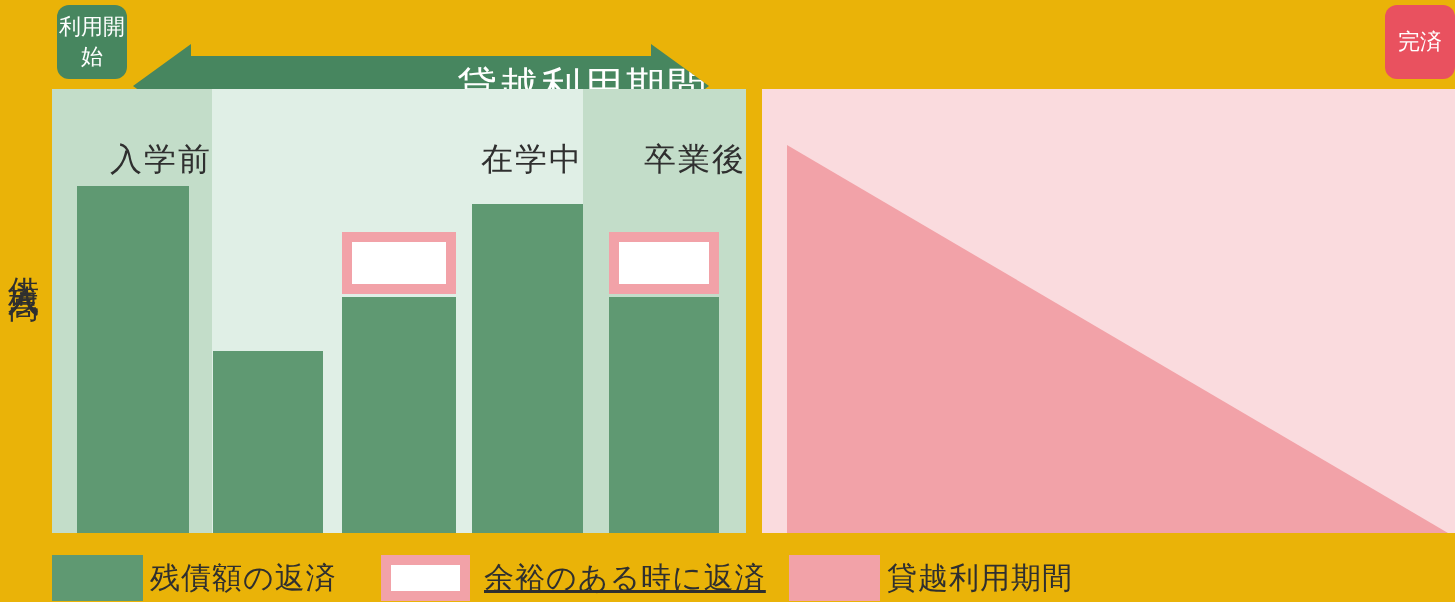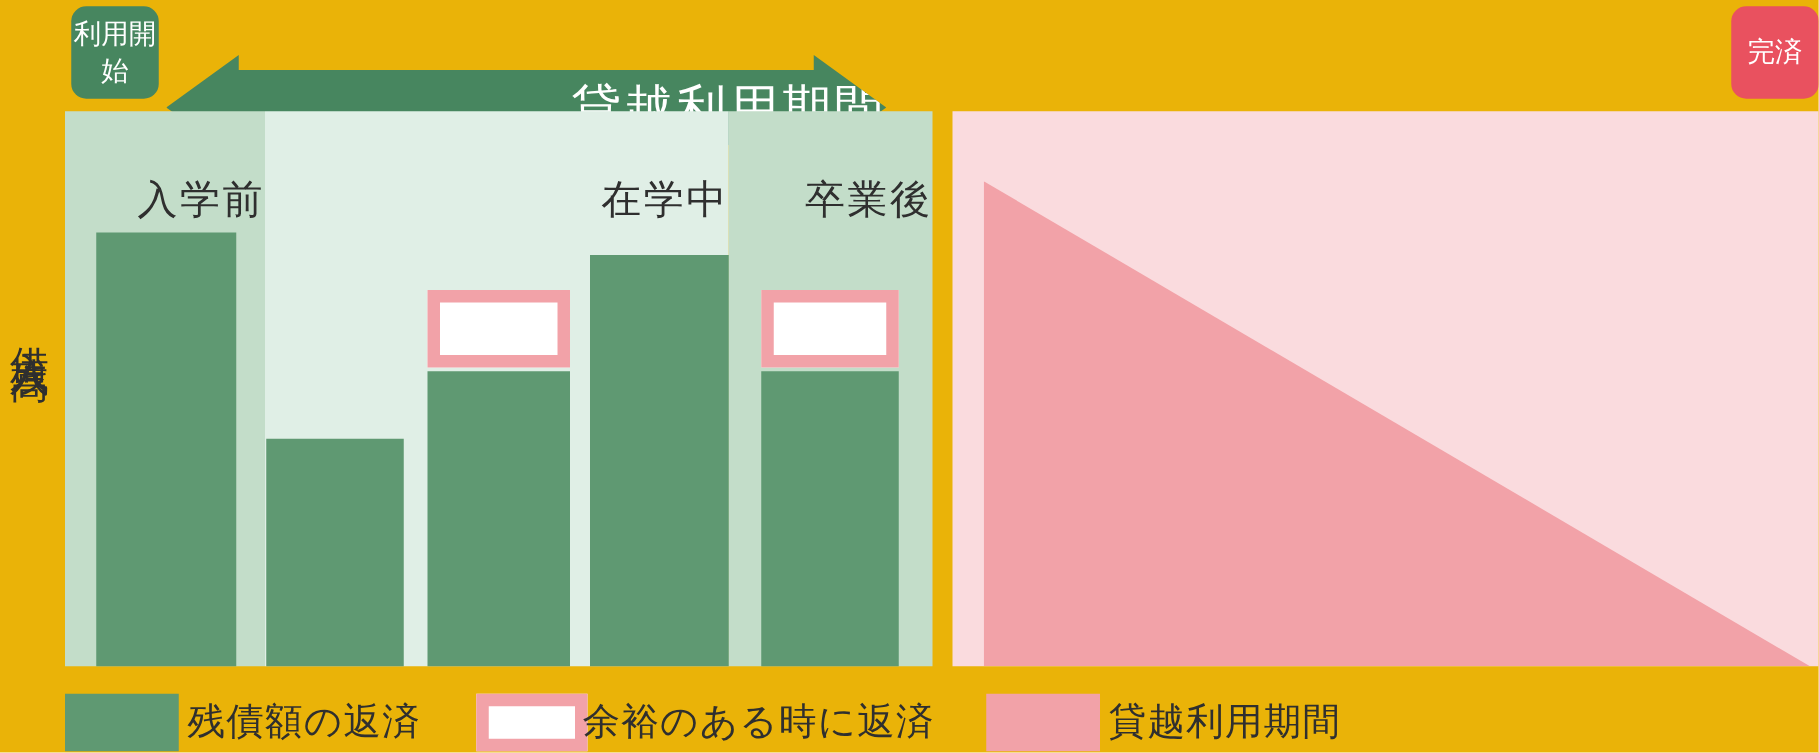--- a/index.html
+++ b/index.html
@@ -53,21 +53,21 @@
   
   .legend-swatch{position:absolute;top:555px;height:46px;box-sizing:border-box;}
   #legend-swatch-borrow{left:52px;width:91px;background:#5f9972;}
   #legend-swatch-repay{left:381px;width:89px;background:#ffffff;border:10px solid #f2a2a8;}
   #legend-swatch-balance{left:789px;width:91px;background:#f2a2a8;}
   .legend-label{
     position:absolute;top:555px;height:46px;line-height:46px;
     font-size:30px;letter-spacing:1px;color:#2f2f2f;white-space:nowrap;
   }
   #legend-label-borrow{left:150px;}
-  #legend-label-repay{left:466px;}
+  #legend-label-repay{left:484px;text-decoration:underline;}
   #legend-label-balance{left:887px;}
 </style>
 </head>
 <body>
 
 <div id="stage">
 
   <div class="badge" id="usage-start-badge">
     <span>利用開始</span>
   </div>

